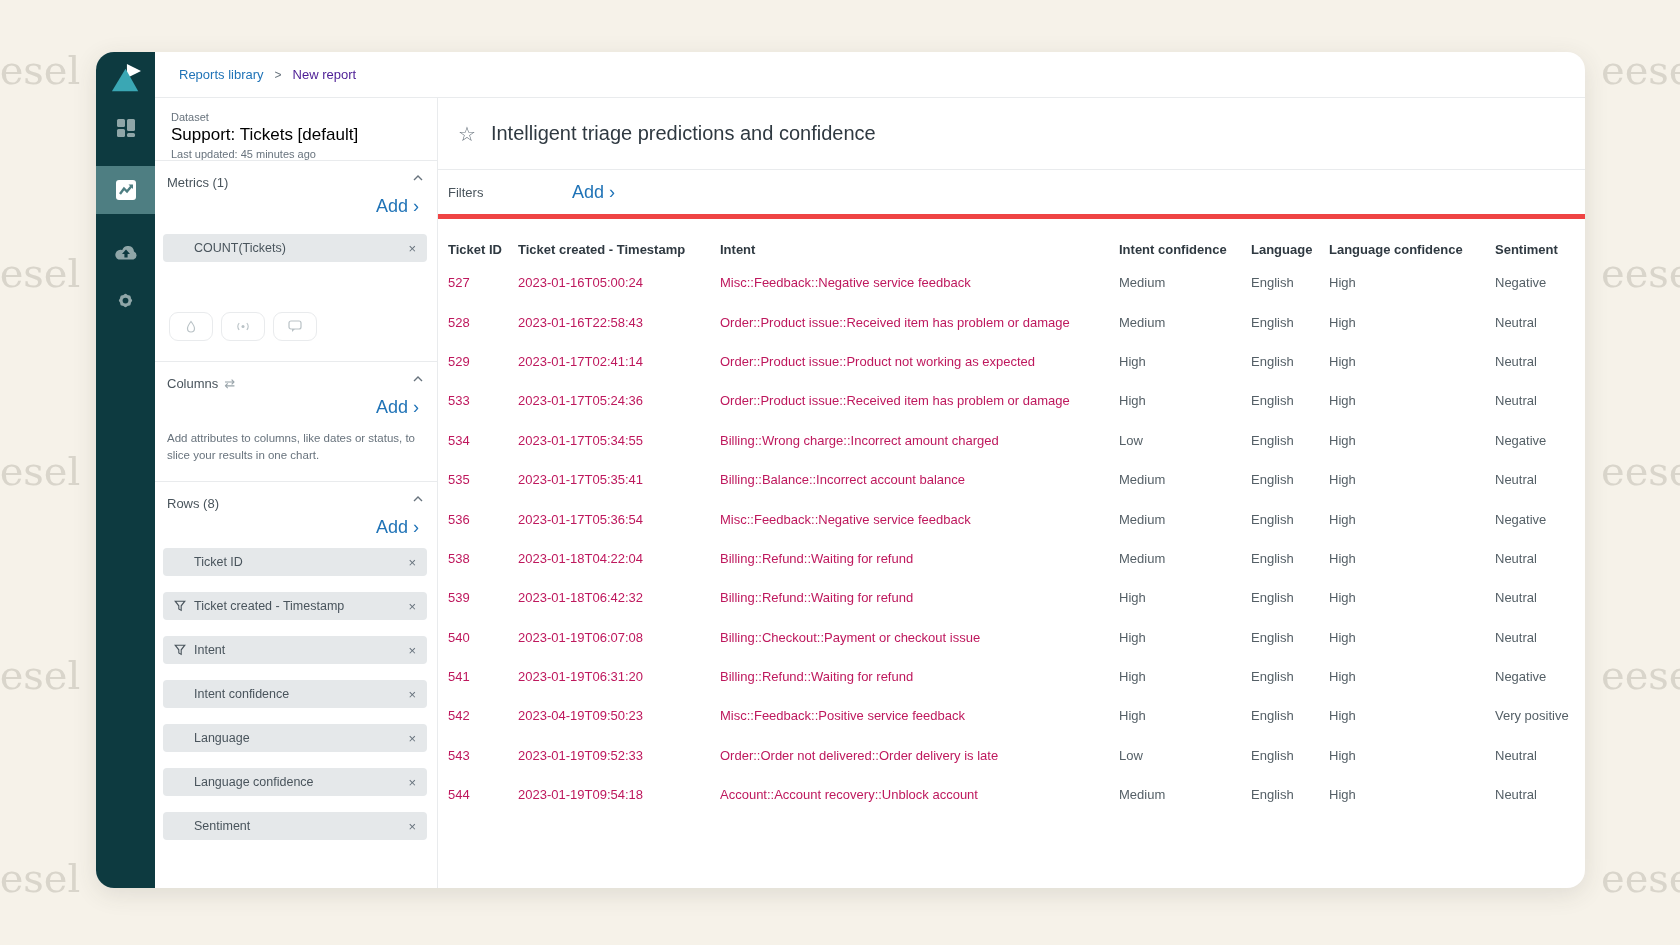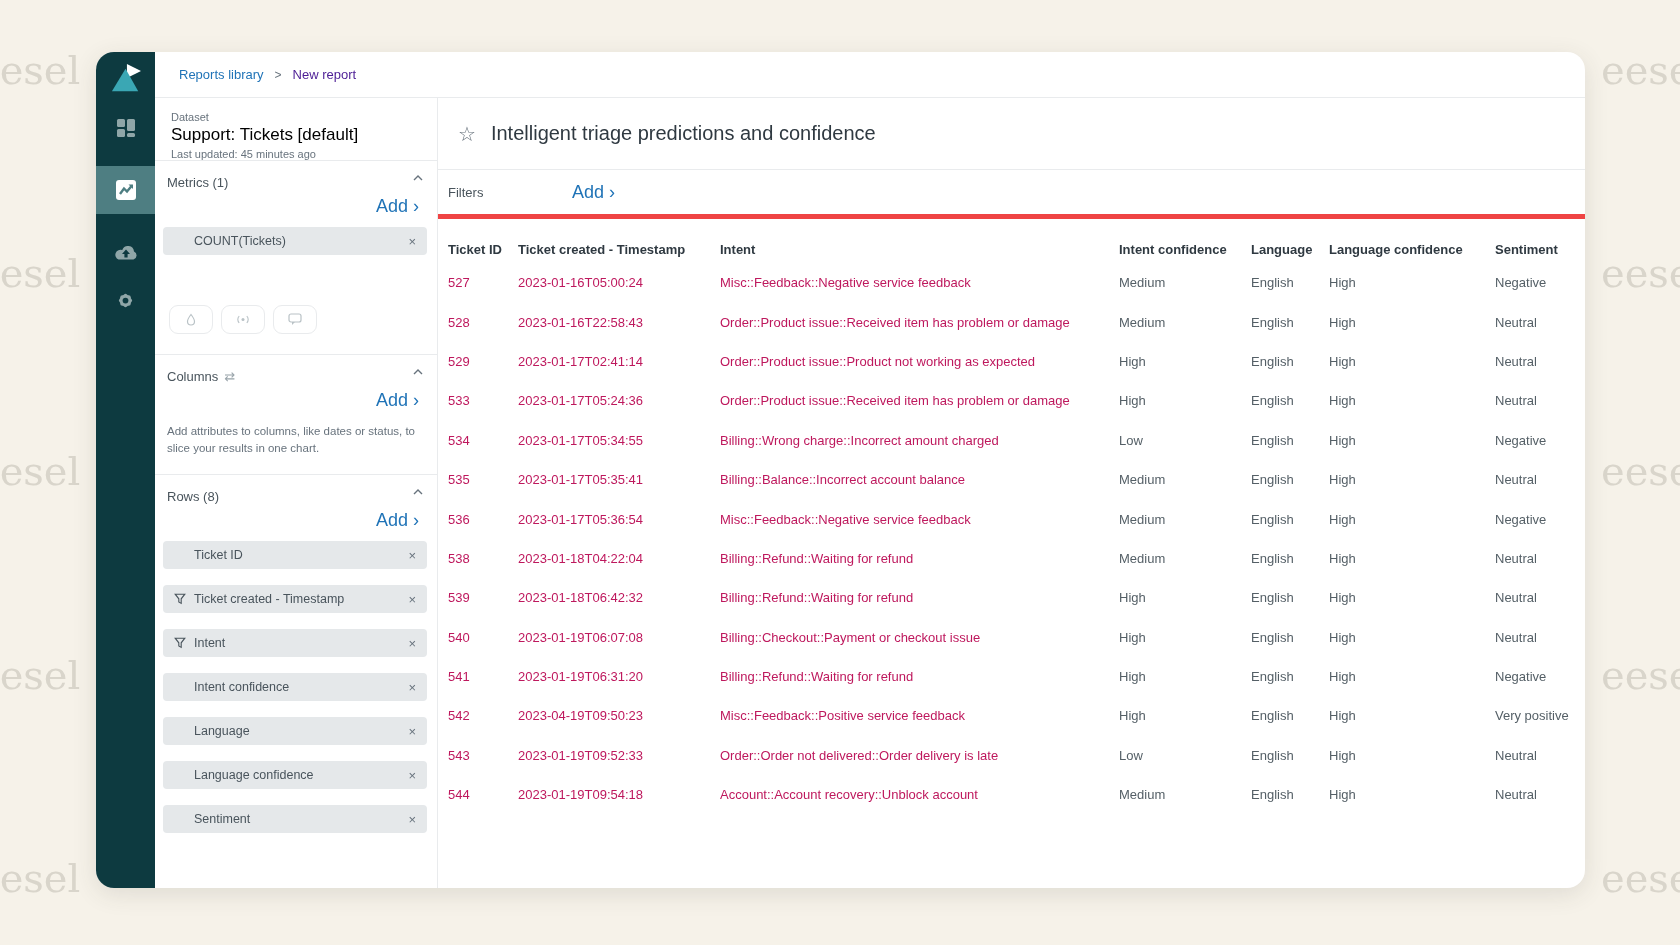--- a/index.html
+++ b/index.html
@@ -48,21 +48,21 @@
   .sect-head{display:flex;justify-content:space-between;padding:14px 14px 0 12px;}
   .sect-title{display:flex;align-items:center;gap:6px;color:#49545c;}
   .swap-ic{color:#9aa5ab;font-size:13px;}
   .addrow{display:flex;justify-content:flex-end;padding:6px 18px 0 0;}
   .add-link{color:#1f73b7;font-weight:500;cursor:pointer;font-size:18px;}
 
   .pill{position:relative;height:28px;margin:0 10px 0 8px;background:#e5e8ea;border-radius:4px;
         display:flex;align-items:center;padding-left:31px;color:#49545c;font-size:12.5px;cursor:grab;}
   .pill .funnel{position:absolute;left:11px;top:8px;}
   .pill .x{position:absolute;right:11px;top:50%;transform:translateY(-50%);color:#68737d;font-size:13px;cursor:pointer;line-height:1;}
-  .metrics-pill{margin-top:10px;}
+  .metrics-pill{margin-top:17px;}
 
   .minibtns{display:flex;gap:8px;margin:50px 0 0 14px;padding-bottom:20px;}
   .minibtn{width:42px;height:27px;border:1px solid #e9ebed;border-radius:9px;background:#fff;display:flex;align-items:center;justify-content:center;cursor:pointer;}
 
   .helper{margin:12px 16px 18px 12px;font-size:11.5px;line-height:1.45;color:#68737d;}
 
   .rows-sect{flex:1;border-bottom:none;overflow:hidden;}
   .pill-list{margin-top:10px;display:flex;flex-direction:column;gap:16px;}
 
   

